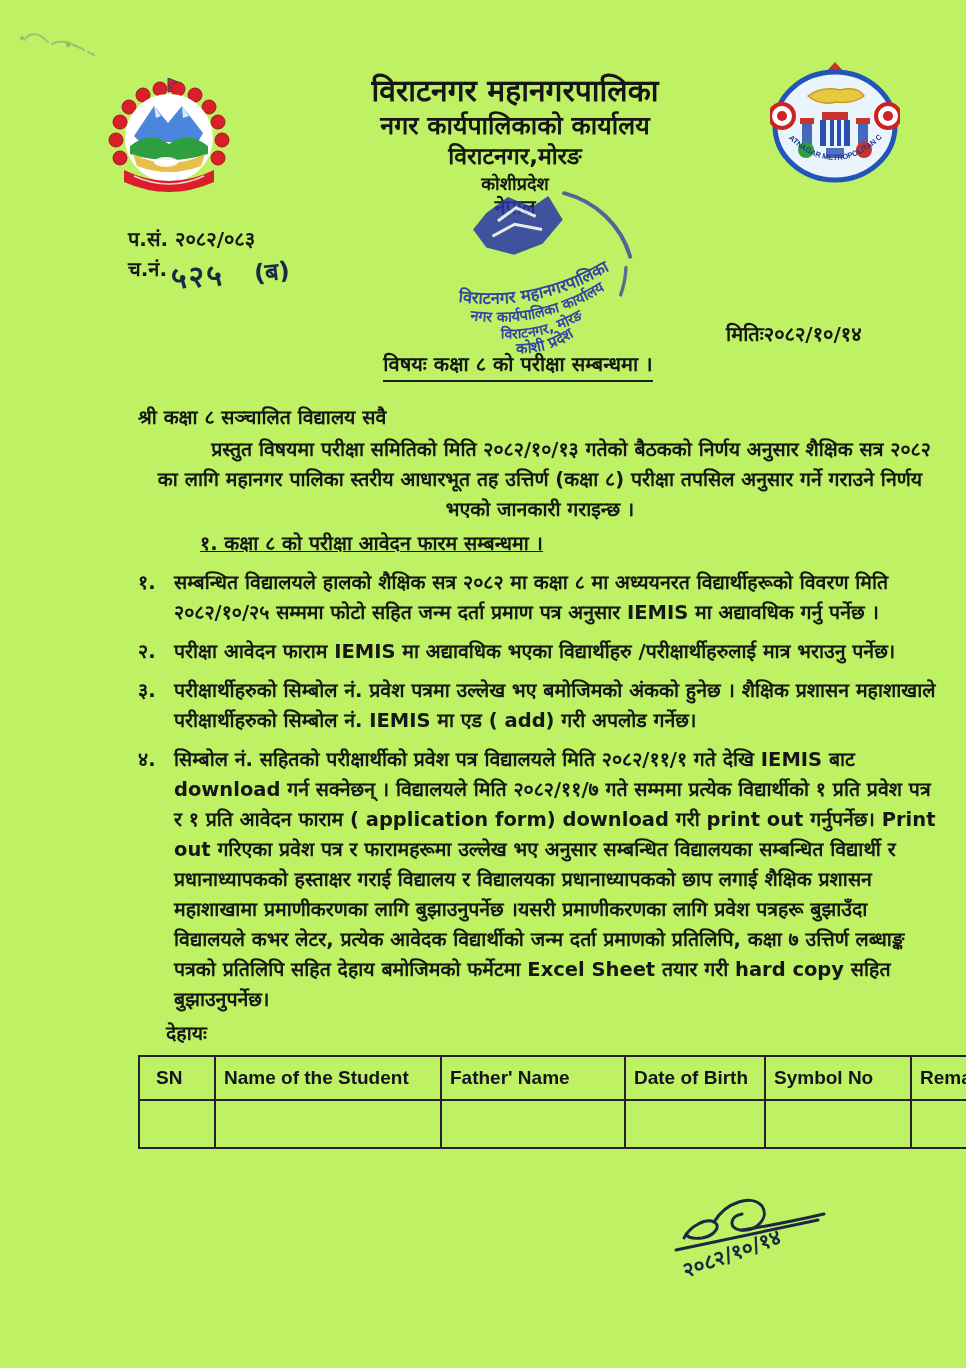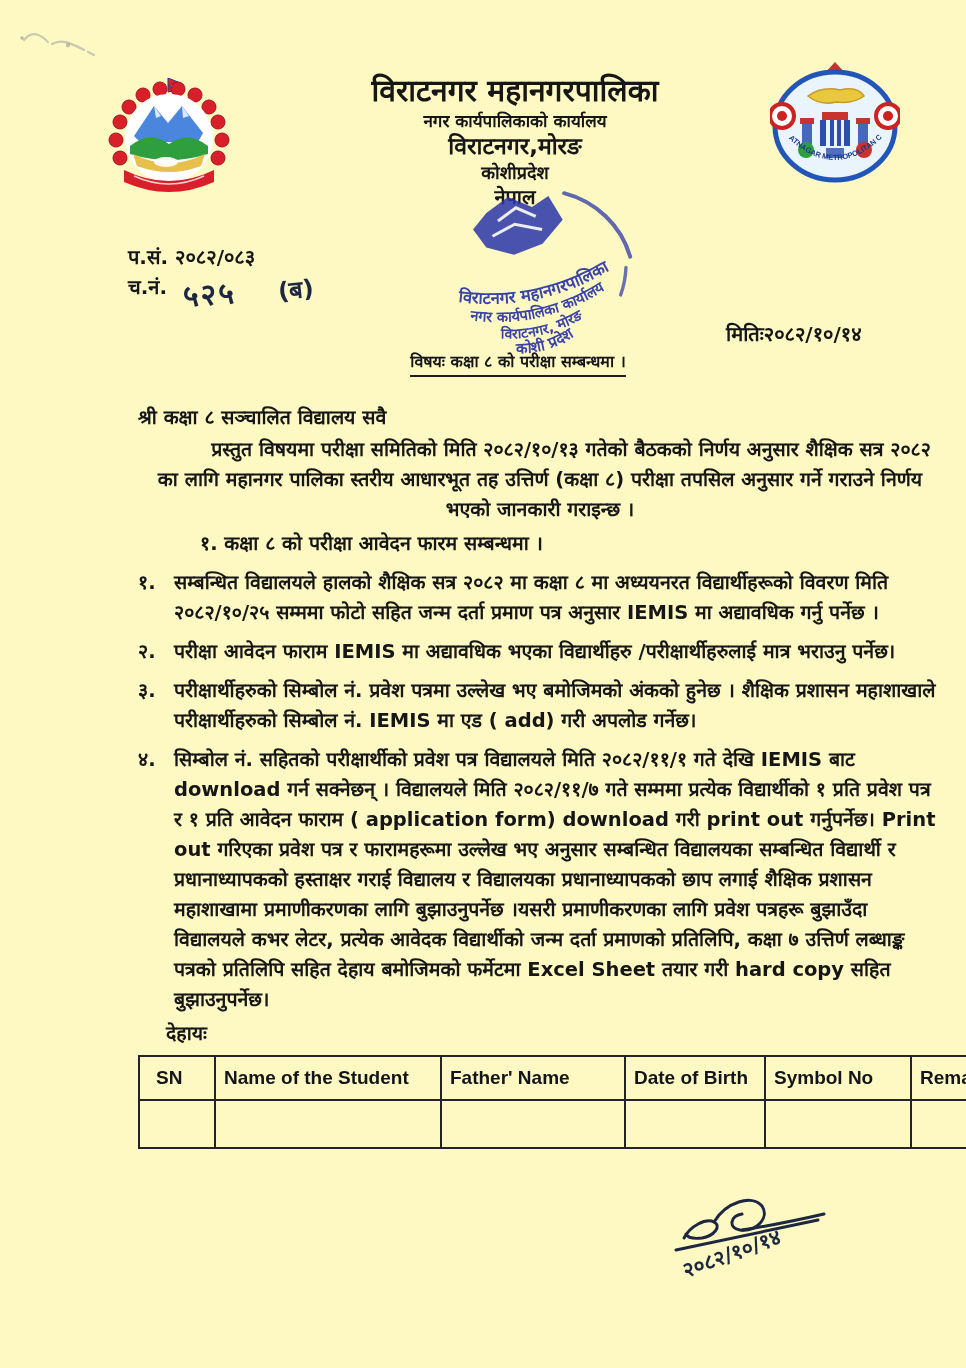--- a/index.html
+++ b/index.html
@@ -1,46 +1,46 @@
 <!DOCTYPE html>
 <html><head>
 <meta charset="utf-8">
 <style>
   html,body{margin:0;padding:0;background:#e8e8e6;}
   .page{
     position:relative;width:966px;height:1368px;margin:0 auto;
-    background:#fef9c3;overflow:hidden;
+    background:#bef264;overflow:hidden;
     font-family:"DejaVu Sans",sans-serif;color:#161616;
   }
   
   .letterhead{position:absolute;left:300px;top:72px;width:430px;text-align:center;}
   .lh-org{font-size:30px;font-weight:bold;line-height:1.25;}
-  .lh-office{font-size:17px;font-weight:bold;line-height:1.3;}
+  .lh-office{font-size:25px;font-weight:bold;line-height:1.3;}
   .lh-place{font-size:23px;font-weight:bold;line-height:1.3;}
   .lh-prov{font-size:18px;font-weight:bold;line-height:1.3;}
   .lh-country{font-size:20px;font-weight:bold;line-height:1.2;}
   .emblem-left{position:absolute;left:106px;top:78px;width:128px;height:120px;}
   .logo-right{position:absolute;left:770px;top:60px;width:130px;height:124px;}
   
-  .refblock{position:absolute;left:128px;top:242px;font-size:20px;font-weight:bold;line-height:1.5;}
-  .cha-row{display:flex;align-items:flex-start;gap:16px;}
+  .refblock{position:absolute;left:128px;top:224px;font-size:20px;font-weight:bold;line-height:1.5;}
+  .cha-row{display:flex;align-items:flex-start;gap:4px;}
   .hand{color:#1c2742;font-weight:bold;}
   .hand-num{font-size:30px;transform:rotate(-4deg);display:inline-block;letter-spacing:2px;}
   .hand-suffix{font-size:24px;display:inline-block;transform:rotate(-6deg);margin-left:26px;}
   .dateblock{position:absolute;left:726px;top:320px;font-size:20px;font-weight:bold;}
   
   .stamp{position:absolute;left:420px;top:188px;width:225px;height:175px;opacity:.93;}
   
   .subjectwrap{position:absolute;left:70px;right:0;top:350px;text-align:center;}
-  .subject{display:inline-block;font-size:16px;font-weight:bold;border-bottom:2.5px solid #1d1d24;padding-bottom:3px;}
+  .subject{display:inline-block;font-size:20px;font-weight:bold;border-bottom:2.5px solid #1d1d24;padding-bottom:3px;}
   
   .bodyblock{position:absolute;left:138px;top:402px;width:804px;font-size:19.5px;font-weight:bold;line-height:30px;}
   .addr{line-height:31px;}
   .intro{text-indent:62px;margin-top:2px;text-align:center;}
-  .sec-head{margin:4px 0 6px 62px;}
+  .sec-head{margin:4px 0 6px 62px;text-decoration:underline;}
   .point{display:flex;margin-top:9px;}
   .pnum{width:36px;flex:0 0 36px;}
   .ptext{flex:1;}
   .dehaya{margin:4px 0 6px 28px;}
   
   .fmt-table{border-collapse:collapse;width:800px;table-layout:fixed;
     font-family:"Liberation Sans",sans-serif;font-weight:bold;font-size:19px;color:#14141c;}
   .fmt-table th,.fmt-table td{border:2.5px solid #23232e;padding:6px 8px;text-align:left;height:28px;}
   .fmt-table th.c-sn{width:50px;text-align:left;padding-left:16px;}
   .fmt-table th.c-name{width:208px;}

